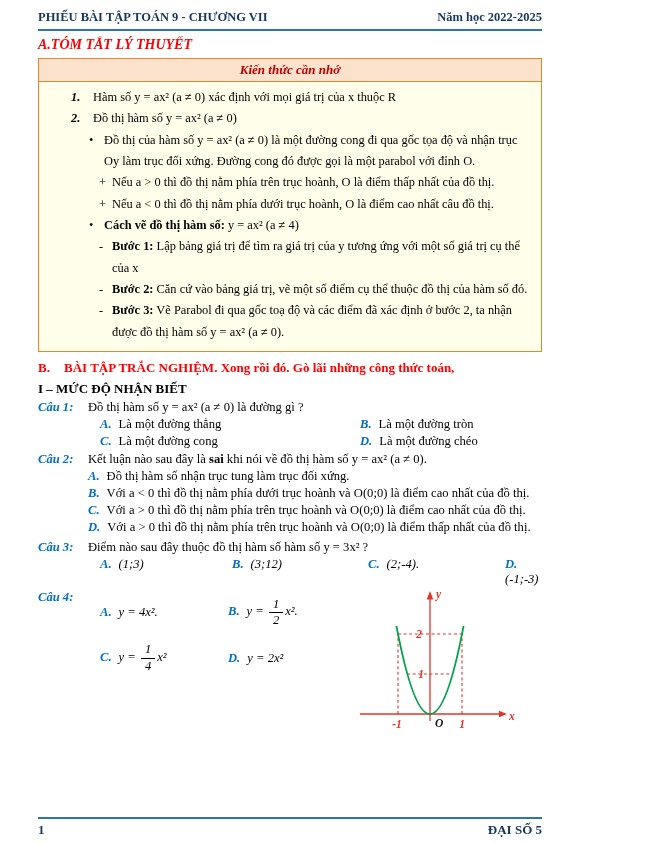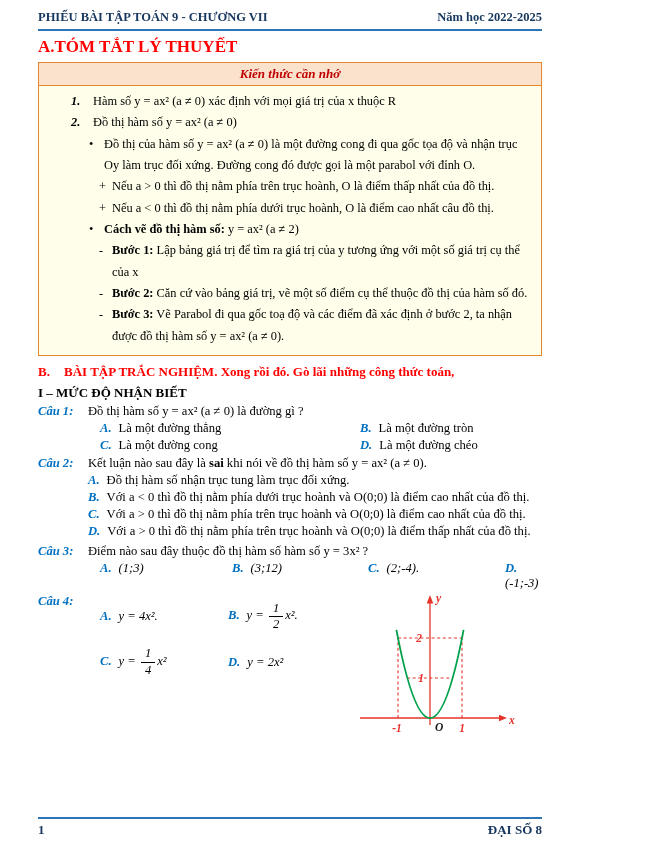--- a/index.html
+++ b/index.html
@@ -21,21 +21,21 @@
   .title-main {
     font-family:"Liberation Sans", sans-serif; font-weight:bold;
     font-size:22px; color:#FF3800; letter-spacing:.3px;
   }
   .title-formula {
     font-style:italic; font-weight:bold; font-size:19px; color:#FF0000;
     margin-left:10px; white-space:nowrap;
   }
   .title-formula sup { font-size:12px; }
   
-  .section-heading-a { color:#FF0000; font-weight:bold; margin:6px 0 5px; font-size:17px; }
+  .section-heading-a { color:#FF0000; font-weight:bold; margin:6px 0 5px; font-size:14px;font-style:italic; }
   .section-b { color:#FF0000; font-weight:bold; margin:8px 0 3px; display:flex; font-size:13px; }
   .section-b .blabel { width:26px; flex:none; }
   .section-i { font-weight:bold; margin:5px 0 3px; font-size:13px; }
   
   .kbox { border:1.6px solid #E8862D; }
   .kbox-header {
     background:#FAE2CD; border-bottom:1.6px solid #E8862D;
     color:#C00000; font-weight:bold; font-style:italic; padding:3px 8px; font-size:13px;text-align:center;
   }
   .kbox-body { background:#FFFEEA; padding:5px 8px 8px 8px; line-height:1.72; font-size:12.4px; }
@@ -121,21 +121,21 @@
         <span class="ktext">Nếu a &gt; 0 thì đồ thị nằm phía trên trục hoành, O là điểm thấp nhất của đồ thị.</span>
       </div>
 
       <div class="krow">
         <span class="kmark lv2">+</span>
         <span class="ktext">Nếu a &lt; 0 thì đồ thị nằm phía dưới trục hoành, O là điểm cao nhất câu đồ thị.</span>
       </div>
 
       <div class="krow">
         <span class="kmark lv1">•</span>
-        <span class="ktext"><b class="kbold">Cách vẽ đồ thị hàm số:</b><span> y = ax² (a ≠ 2)</span></span>
+        <span class="ktext"><b class="kbold">Cách vẽ đồ thị hàm số:</b><span> y = ax² (a ≠ 4)</span></span>
       </div>
 
       <div class="krow">
         <span class="kmark lv2">-</span>
         <span class="ktext"><b class="kbold">Bước 1:</b><span> Lập bảng giá trị để tìm ra giá trị của y tương ứng với một số giá trị cụ thể của x</span></span>
       </div>
 
       <div class="krow">
         <span class="kmark lv2">-</span>
         <span class="ktext"><b class="kbold">Bước 2:</b><span> Căn cứ vào bảng giá trị, vẽ một số điểm cụ thể thuộc đồ thị của hàm số đó.</span></span>
@@ -230,16 +230,16 @@
             <text x="95" y="143" text-anchor="start" fill="#1a1a1a">O</text>
             <text x="122" y="144" text-anchor="middle" fill="#E5332A">1</text>
           </svg>
         </div>
       </div>
     </div>
   </div>
 
   <div class="page-footer">
     <span>1</span>
-    <span>ĐẠI SỐ 8</span>
+    <span>ĐẠI SỐ 5</span>
   </div>
 
 </div>
 
 </body></html>

